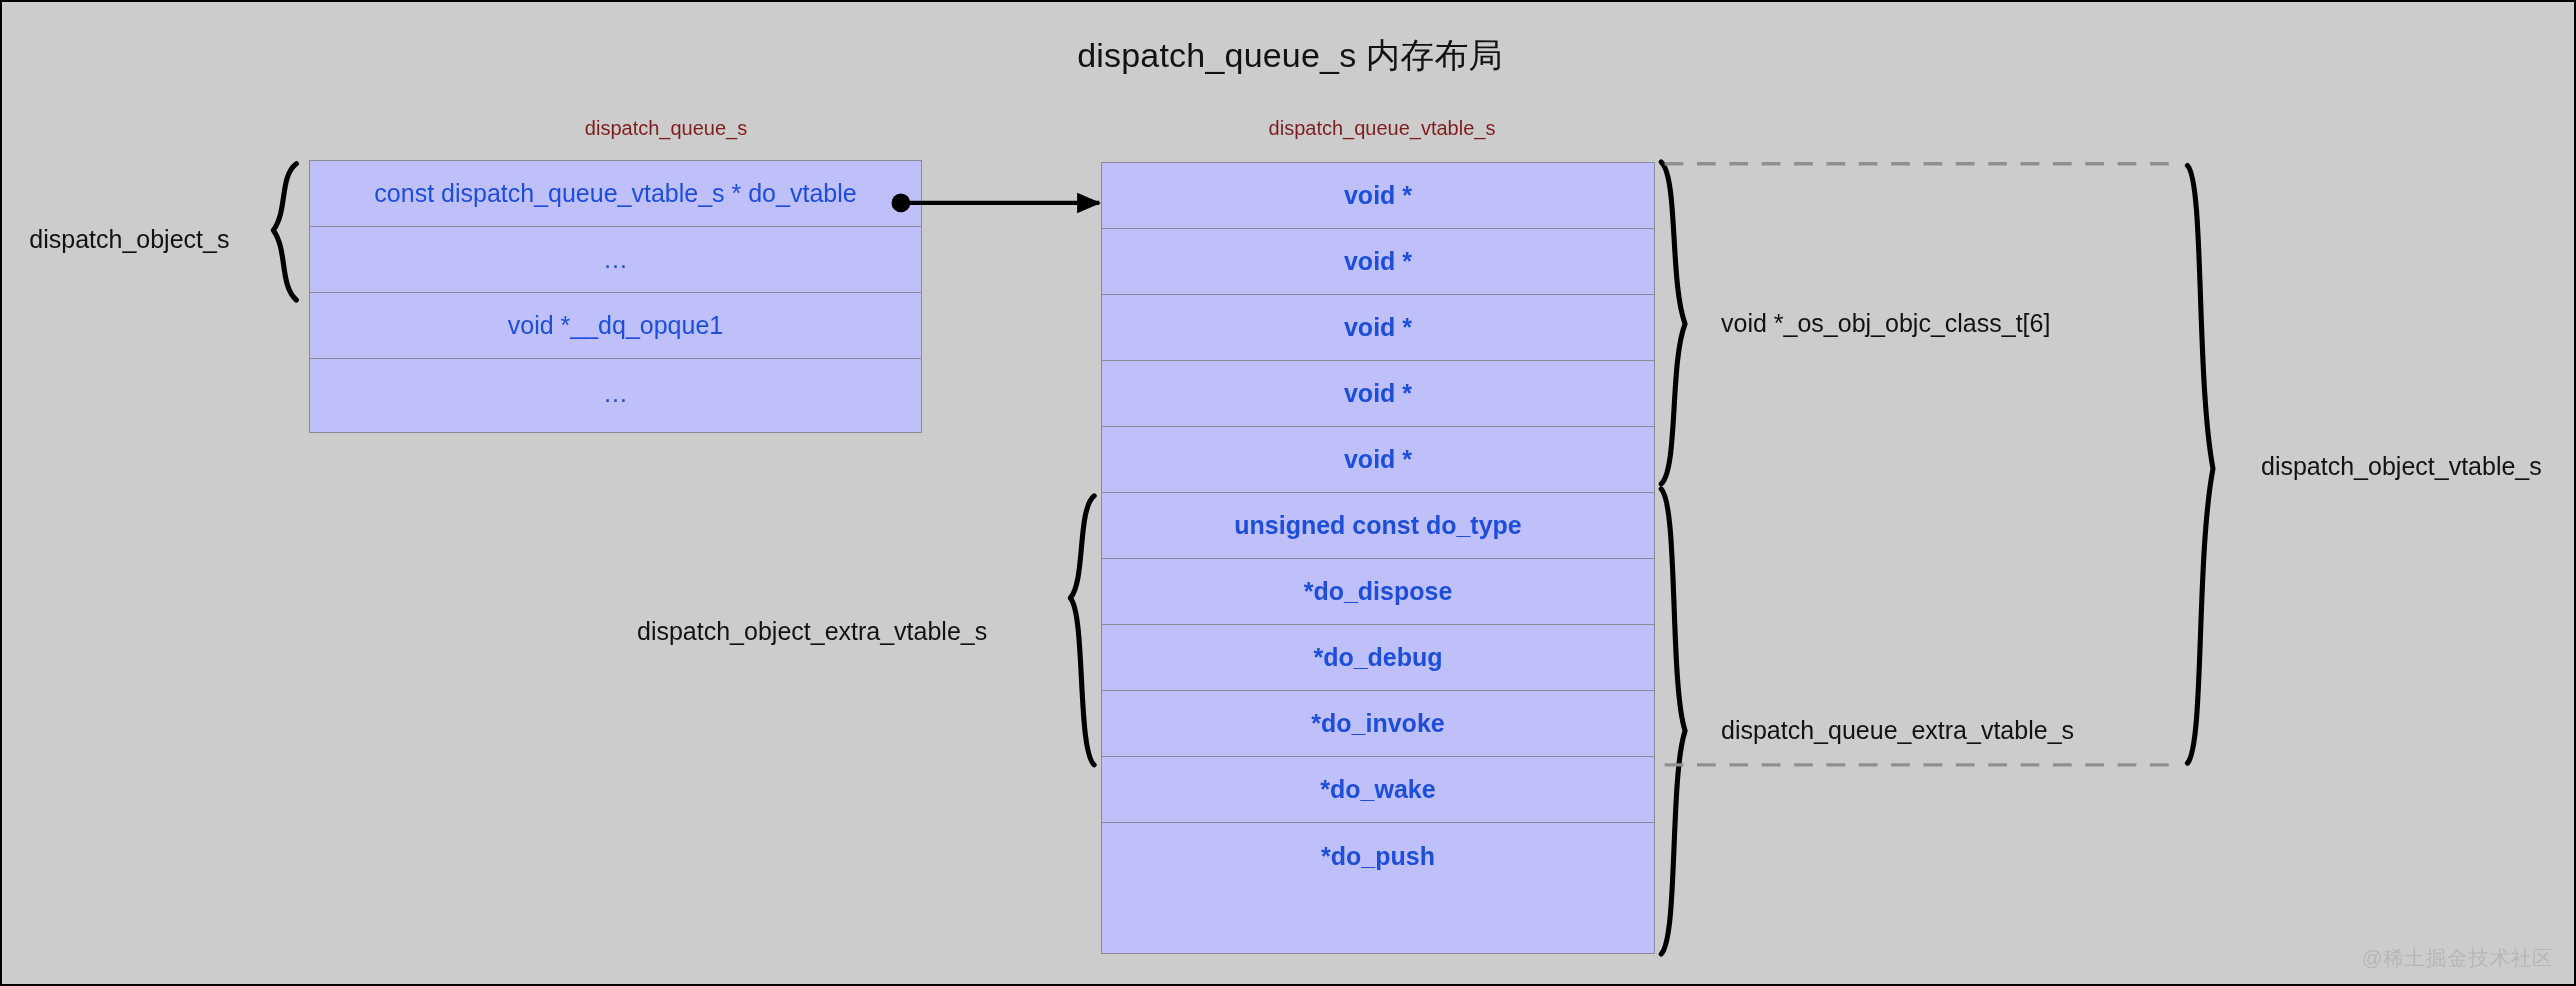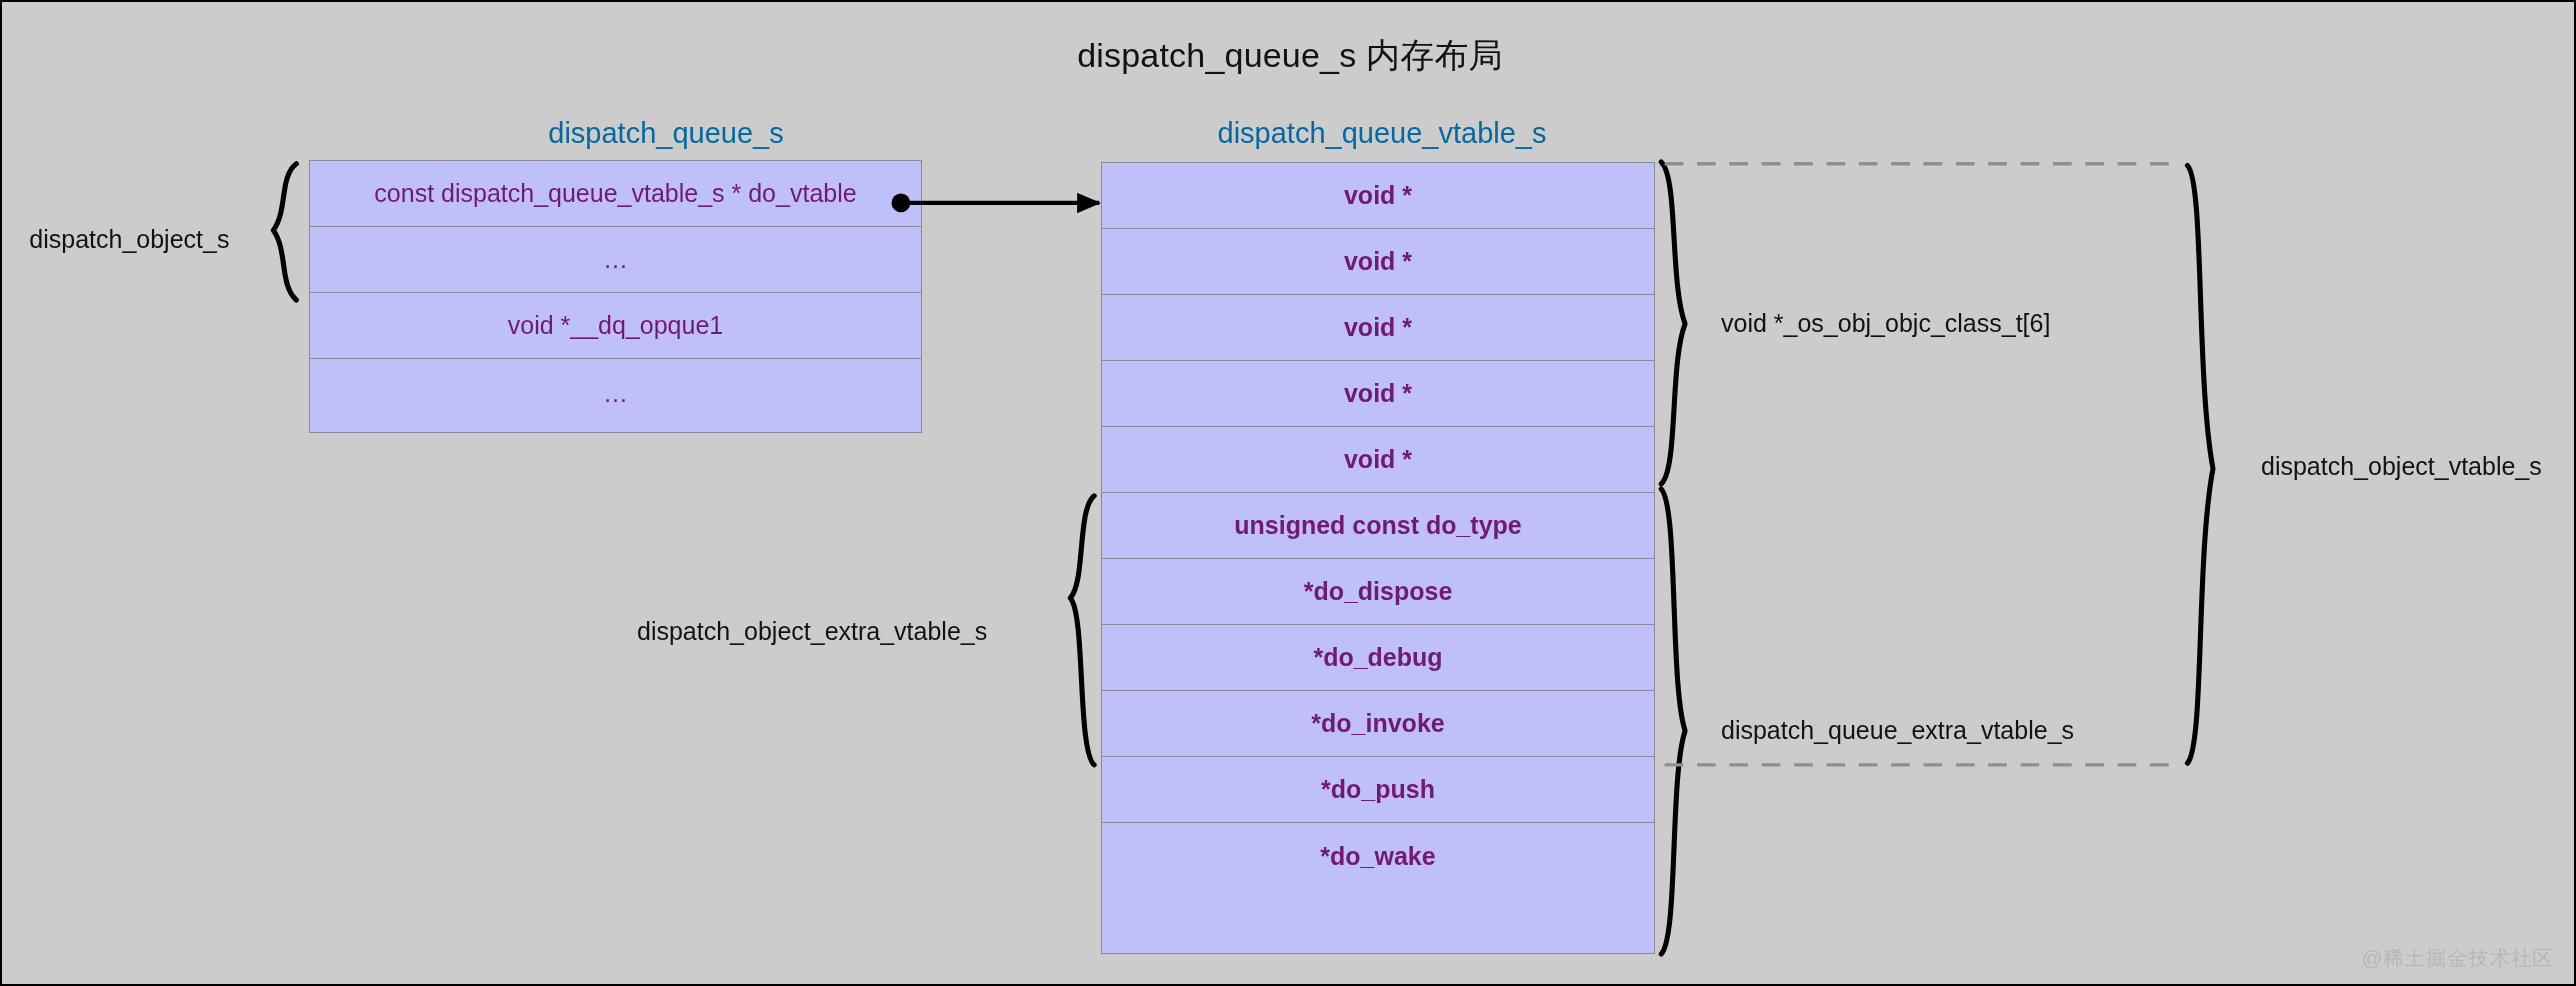--- a/index.html
+++ b/index.html
@@ -25,40 +25,40 @@
     left: 0;
     top: 31px;
     width: 2576px;
     text-align: center;
     font-size: 34px;
     color: #121212;
     letter-spacing: 0.2px;
   }
   .col-title {
     position: absolute;
-    font-size: 29px;
-    color: #0369a1;
+    font-size: 20px;
+    color: #7f1d1d;
     text-align: center;
     white-space: nowrap;
   }
   .struct-table {
     position: absolute;
     box-sizing: border-box;
     border: 1.7px solid #8a8a99;
     background: #bfbffa;
   }
   .struct-row {
     box-sizing: border-box;
     border-bottom: 1.7px solid #8a8a99;
     background: #bfbffa;
     display: flex;
     align-items: center;
     justify-content: center;
     font-size: 25px;
-    color: #701a75;
+    color: #1d4ed8;
     white-space: nowrap;
   }
   .struct-row:last-child {
     border-bottom: none;
   }
   .side-label {
     position: absolute;
     font-size: 25px;
     color: #121212;
     white-space: nowrap;
@@ -126,22 +126,22 @@
   <div class="struct-table" style="left:1099px; top:160px; width:554px; height:792px;font-weight:bold;">
     <div class="struct-row" style="height:66px;">void *</div>
     <div class="struct-row" style="height:66px;">void *</div>
     <div class="struct-row" style="height:66px;">void *</div>
     <div class="struct-row" style="height:66px;">void *</div>
     <div class="struct-row" style="height:66px;">void *</div>
     <div class="struct-row" style="height:66px;">unsigned const do_type</div>
     <div class="struct-row" style="height:66px;">*do_dispose</div>
     <div class="struct-row" style="height:66px;">*do_debug</div>
     <div class="struct-row" style="height:66px;">*do_invoke</div>
+    <div class="struct-row" style="height:66px;">*do_wake</div>
     <div class="struct-row" style="height:66px;">*do_push</div>
-    <div class="struct-row" style="height:66px;">*do_wake</div>
   </div>
 
   <div class="side-label" style="left:15.3px; top:223px;margin-left:12px;">dispatch_object_s</div>
 
   <div class="side-label" style="left:635px; top:615px;">dispatch_object_extra_vtable_s</div>
 
   <div class="side-label" style="left:1719px; top:307px;">void *_os_obj_objc_class_t[6]</div>
 
   <div class="side-label" style="left:1719px; top:714px;">dispatch_queue_extra_vtable_s</div>
 

